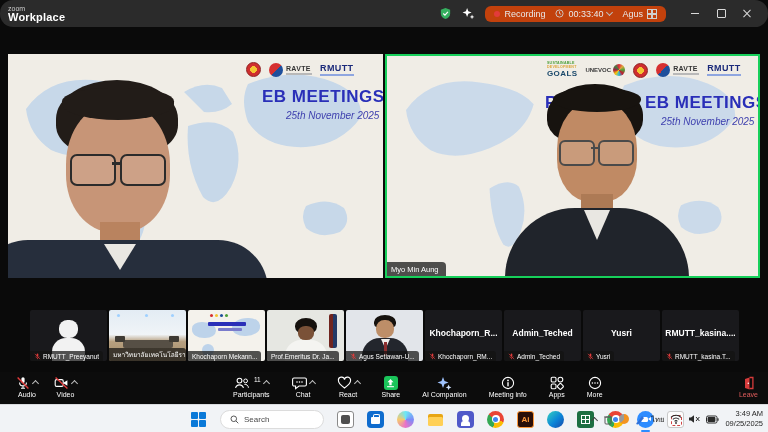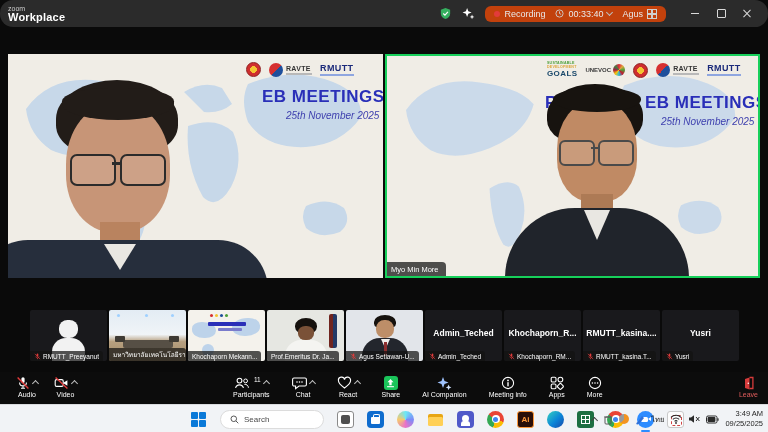--- a/index.html
+++ b/index.html
@@ -231,21 +231,21 @@
       <div style="position:absolute;left:170px;top:44px;width:80px;height:102px;background:#c08a64;border-radius:48% 48% 42% 42%;"></div>
       <div style="position:absolute;left:166px;top:32px;width:88px;height:24px;background:#17130f;border-radius:50% 50% 55% 55%;"></div>
       <div style="position:absolute;left:172px;top:84px;width:32px;height:22px;border:2px solid #4a4a4a;border-radius:6px;background:rgba(255,255,255,.15);"></div>
       <div style="position:absolute;left:211px;top:84px;width:32px;height:22px;border:2px solid #4a4a4a;border-radius:6px;background:rgba(255,255,255,.15);"></div>
       <div style="position:absolute;left:204px;top:91px;width:7px;height:2px;background:#4a4a4a;"></div>
       <div style="position:absolute;left:194px;top:138px;width:32px;height:22px;background:#ad7a55;"></div>
       <div style="position:absolute;left:118px;top:152px;width:184px;height:70px;background:#20242b;border-radius:92px 92px 0 0;"></div>
       <div style="position:absolute;left:197px;top:154px;width:26px;height:30px;background:#e9e7e2;clip-path:polygon(0 0,100% 0,50% 100%);"></div>
     </div>
     <div class="nametag">
-      <span>Myo Min More</span>
+      <span>Myo Min Aung</span>
     </div>
   </div>
 
   <div class="filmstrip">
 
     <div class="thumb">
       <div class="deco" style="left:29px;top:10px;width:19px;height:18px;background:#f2f2f2;border-radius:45%;"></div>
       <div class="deco" style="left:22px;top:28px;width:33px;height:23px;background:#f2f2f2;border-radius:14px 14px 0 0;"></div>
       <div class="thumb-label">
         <svg width="7" height="7" viewBox="0 0 12 12">
@@ -304,64 +304,64 @@
         <svg width="7" height="7" viewBox="0 0 12 12">
             <rect x="4.6" y="1" width="2.8" height="5.2" rx="1.4" fill="#e23b3b"></rect>
             <path d="M3.2 5.6a2.8 2.8 0 0 0 5.6 0 M6 8.4 V10.6" stroke="#e23b3b" stroke-width="1.1" fill="none"></path>
             <line x1="1.4" y1="1.4" x2="10.6" y2="10.6" stroke="#e23b3b" stroke-width="1.1"></line>
           </svg>
         <span>Agus Setiawan-U...</span>
       </div>
     </div>
 
     <div class="thumb">
-      <div class="center-name">Admin_Teched</div>
+      <div class="center-name">Khochaporn_R...</div>
       <div class="thumb-label">
         <svg width="7" height="7" viewBox="0 0 12 12">
             <rect x="4.6" y="1" width="2.8" height="5.2" rx="1.4" fill="#e23b3b"></rect>
             <path d="M3.2 5.6a2.8 2.8 0 0 0 5.6 0 M6 8.4 V10.6" stroke="#e23b3b" stroke-width="1.1" fill="none"></path>
             <line x1="1.4" y1="1.4" x2="10.6" y2="10.6" stroke="#e23b3b" stroke-width="1.1"></line>
           </svg>
-        <span>Admin_Teched</span>
+        <span>Khochaporn_RM...</span>
       </div>
     </div>
 
     <div class="thumb">
-      <div class="center-name">Khochaporn_R...</div>
+      <div class="center-name">Admin_Teched</div>
       <div class="thumb-label">
         <svg width="7" height="7" viewBox="0 0 12 12">
             <rect x="4.6" y="1" width="2.8" height="5.2" rx="1.4" fill="#e23b3b"></rect>
             <path d="M3.2 5.6a2.8 2.8 0 0 0 5.6 0 M6 8.4 V10.6" stroke="#e23b3b" stroke-width="1.1" fill="none"></path>
             <line x1="1.4" y1="1.4" x2="10.6" y2="10.6" stroke="#e23b3b" stroke-width="1.1"></line>
           </svg>
-        <span>Khochaporn_RM...</span>
+        <span>Admin_Teched</span>
       </div>
     </div>
 
     <div class="thumb">
-      <div class="center-name">RMUTT_kasina....</div>
+      <div class="center-name">Yusri</div>
       <div class="thumb-label">
         <svg width="7" height="7" viewBox="0 0 12 12">
             <rect x="4.6" y="1" width="2.8" height="5.2" rx="1.4" fill="#e23b3b"></rect>
             <path d="M3.2 5.6a2.8 2.8 0 0 0 5.6 0 M6 8.4 V10.6" stroke="#e23b3b" stroke-width="1.1" fill="none"></path>
             <line x1="1.4" y1="1.4" x2="10.6" y2="10.6" stroke="#e23b3b" stroke-width="1.1"></line>
           </svg>
-        <span>RMUTT_kasina.T...</span>
+        <span>Yusri</span>
       </div>
     </div>
 
     <div class="thumb">
-      <div class="center-name">Yusri</div>
+      <div class="center-name">RMUTT_kasina....</div>
       <div class="thumb-label">
         <svg width="7" height="7" viewBox="0 0 12 12">
             <rect x="4.6" y="1" width="2.8" height="5.2" rx="1.4" fill="#e23b3b"></rect>
             <path d="M3.2 5.6a2.8 2.8 0 0 0 5.6 0 M6 8.4 V10.6" stroke="#e23b3b" stroke-width="1.1" fill="none"></path>
             <line x1="1.4" y1="1.4" x2="10.6" y2="10.6" stroke="#e23b3b" stroke-width="1.1"></line>
           </svg>
-        <span>Yusri</span>
+        <span>RMUTT_kasina.T...</span>
       </div>
     </div>
 
   </div>
 
   <div class="toolbar">
     <div class="tb-group-left">
       <div class="tb-item">
         <div class="tb-icon-row">
           <svg width="14" height="14" viewBox="0 0 14 14">

